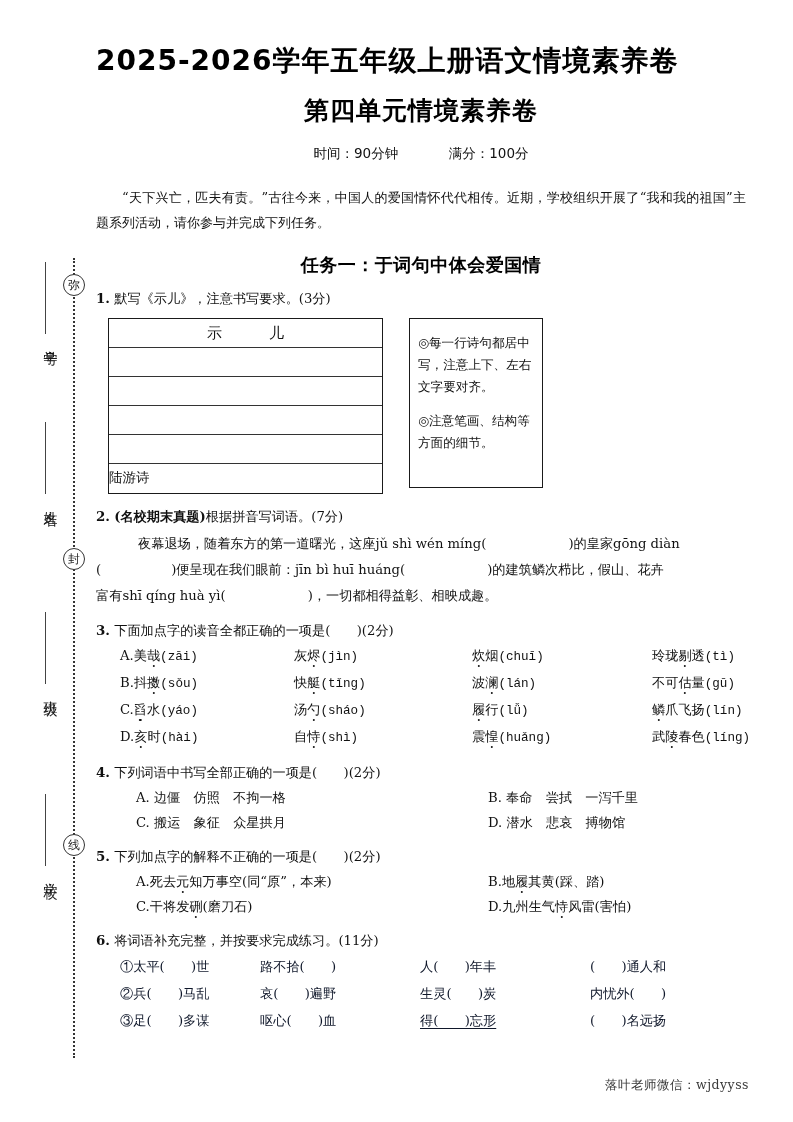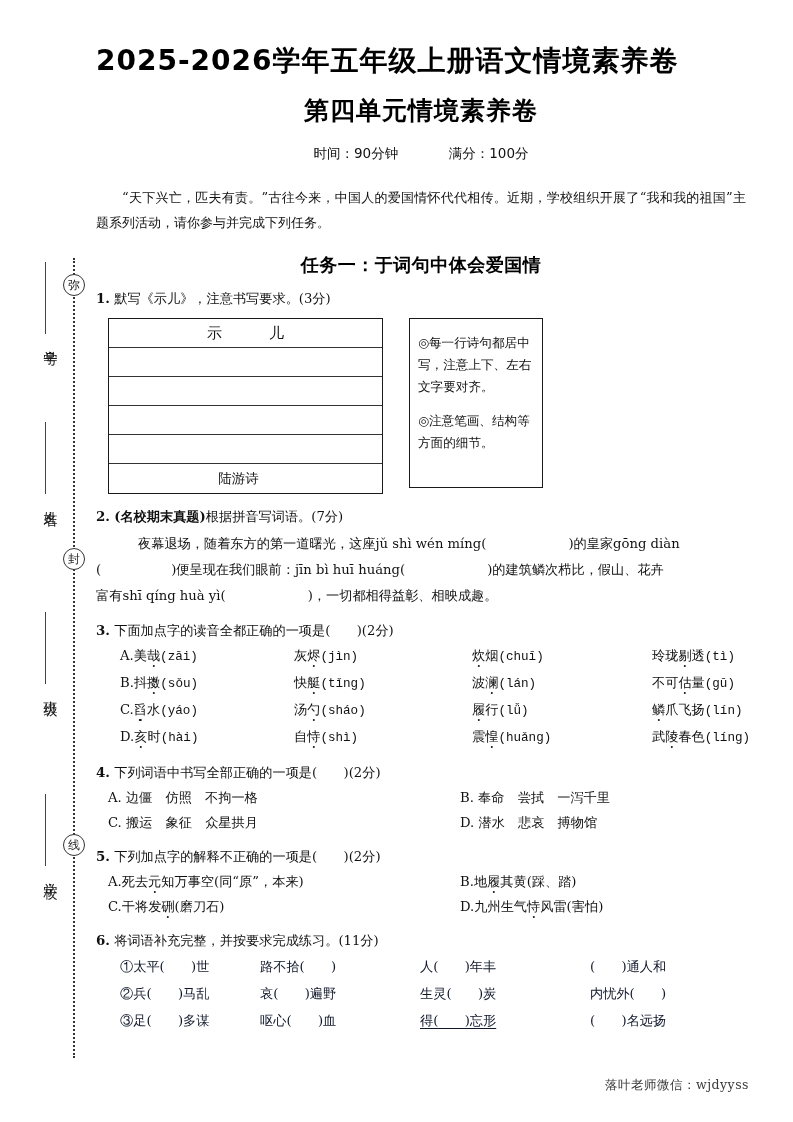--- a/index.html
+++ b/index.html
@@ -163,23 +163,23 @@
   .wr-title {
     text-align: center;
     font-family: "DejaVu Serif", "Liberation Serif", serif;
     font-size: 15px;
     line-height: 29px;
     letter-spacing: 16px;
     padding-left: 16px;
     color: #111;
   }
   .wr-author {
-    text-align: center;
+    text-align: left;
     padding-right: 14px;
-    font-family: Liberation Sans, sans-serif;
+    font-family: Liberation Mono, monospace;
     font-size: 13.5px;
     line-height: 29px;
     color: #111;
   }
   .tip-box {
     width: 134px;
     min-height: 170px;
     border: 1.4px solid #1a1a1a;
     padding: 13px 8px;
     font-family: "DejaVu Serif", "Liberation Serif", serif;
@@ -192,21 +192,21 @@
   
   .opts4 {
     display: grid;
     grid-template-columns: 174px 178px 180px auto;
     margin-left: 24px;
     row-gap: 0;
   }
   .opts2 {
     display: grid;
     grid-template-columns: 352px auto;
-    margin-left: 12px;
+    margin-left: 40px;
   }
   .opt {
     font-family: "DejaVu Serif", "Liberation Serif", serif;
     font-size: 13.2px;
     line-height: 25px;
     white-space: nowrap;
     color: #111;
   }
   .opt .lbl { font-family: "DejaVu Serif","Liberation Serif",serif; }
   .py { font-family: Liberation Mono, monospace; font-size: 12.6px; }

